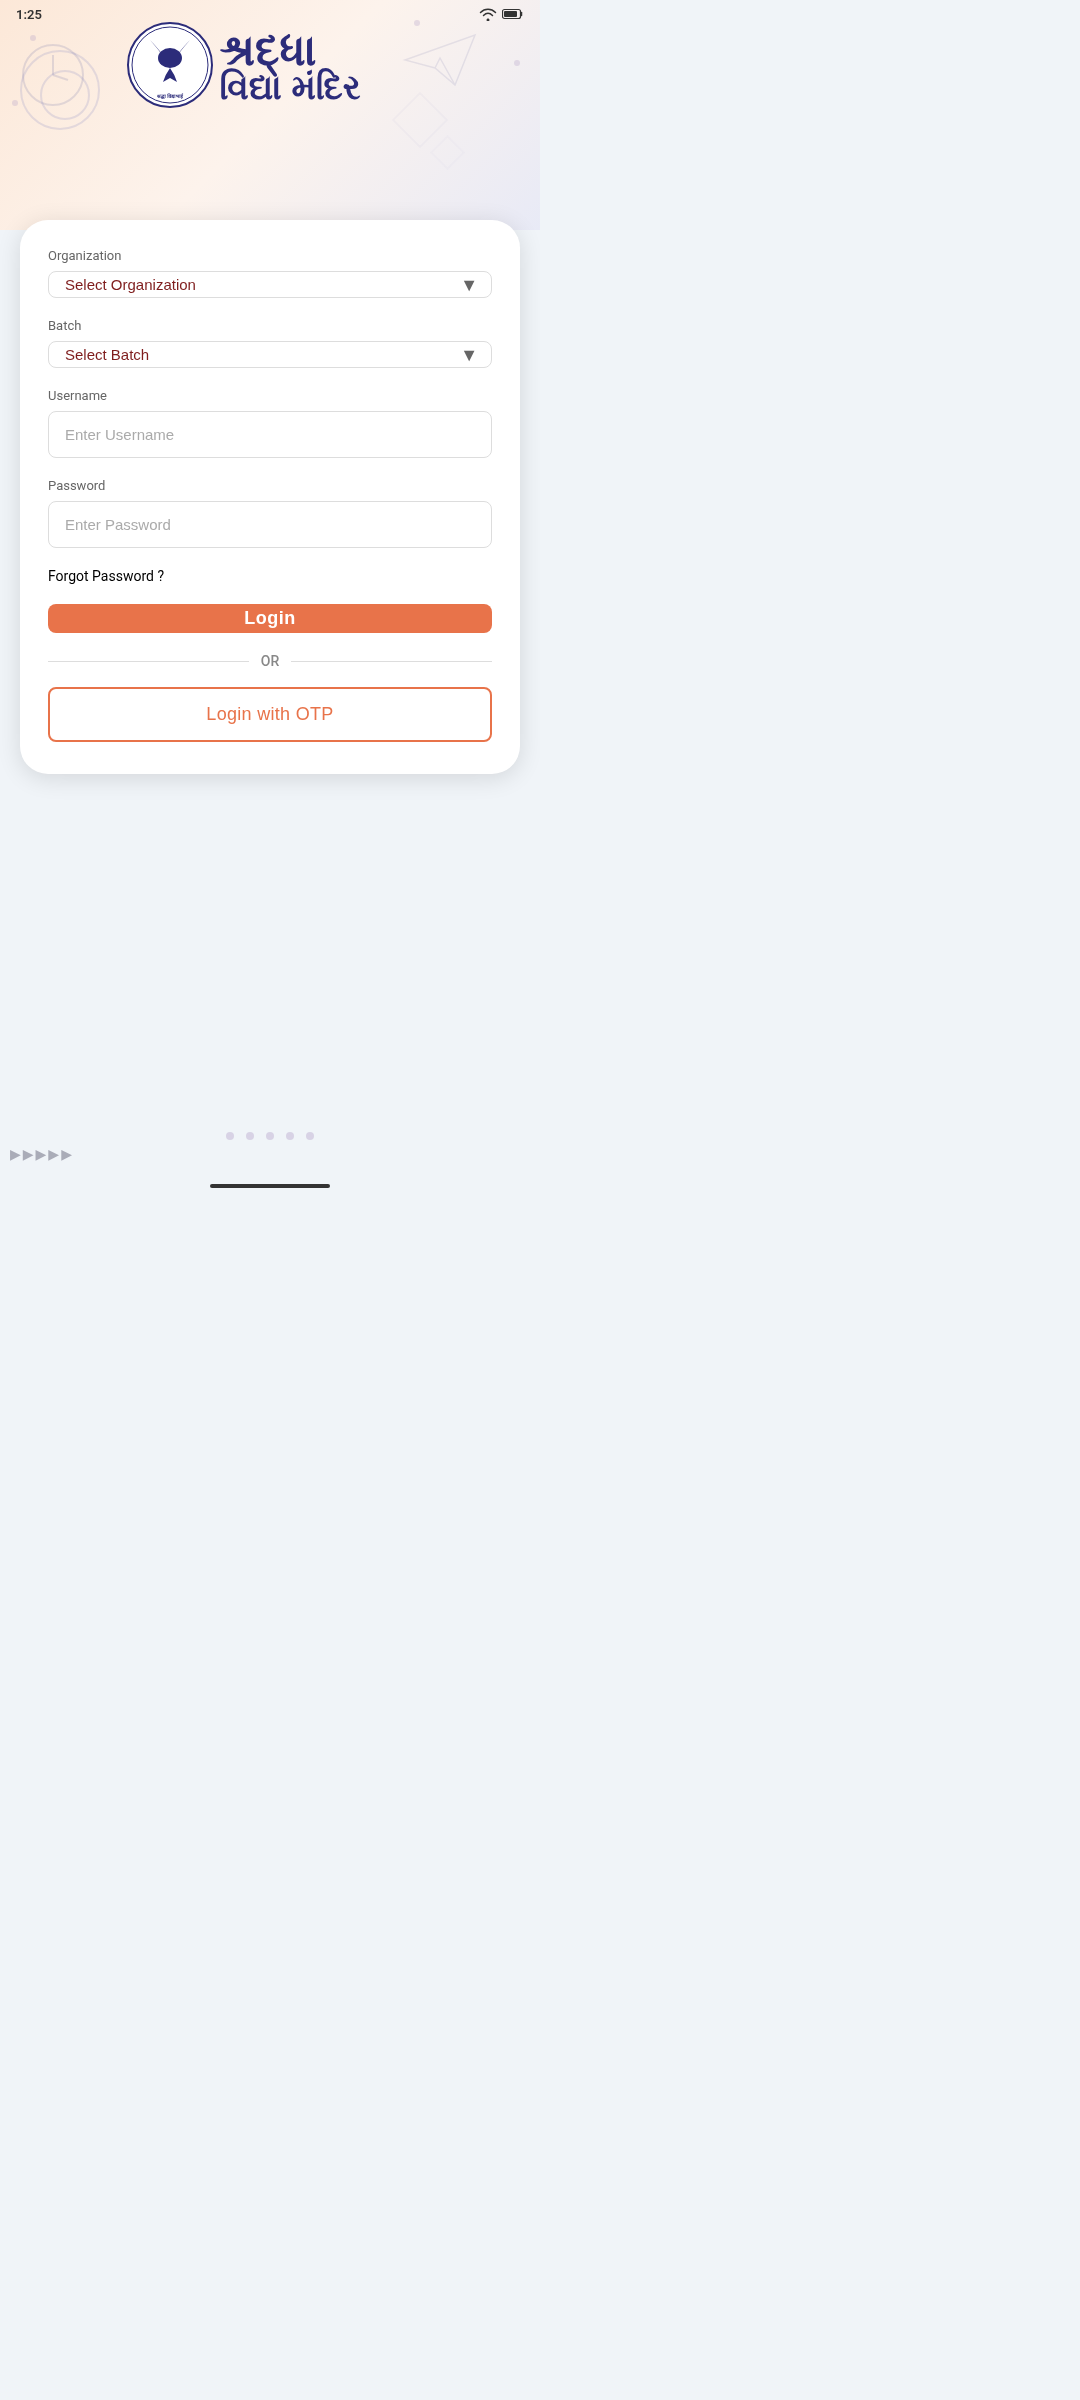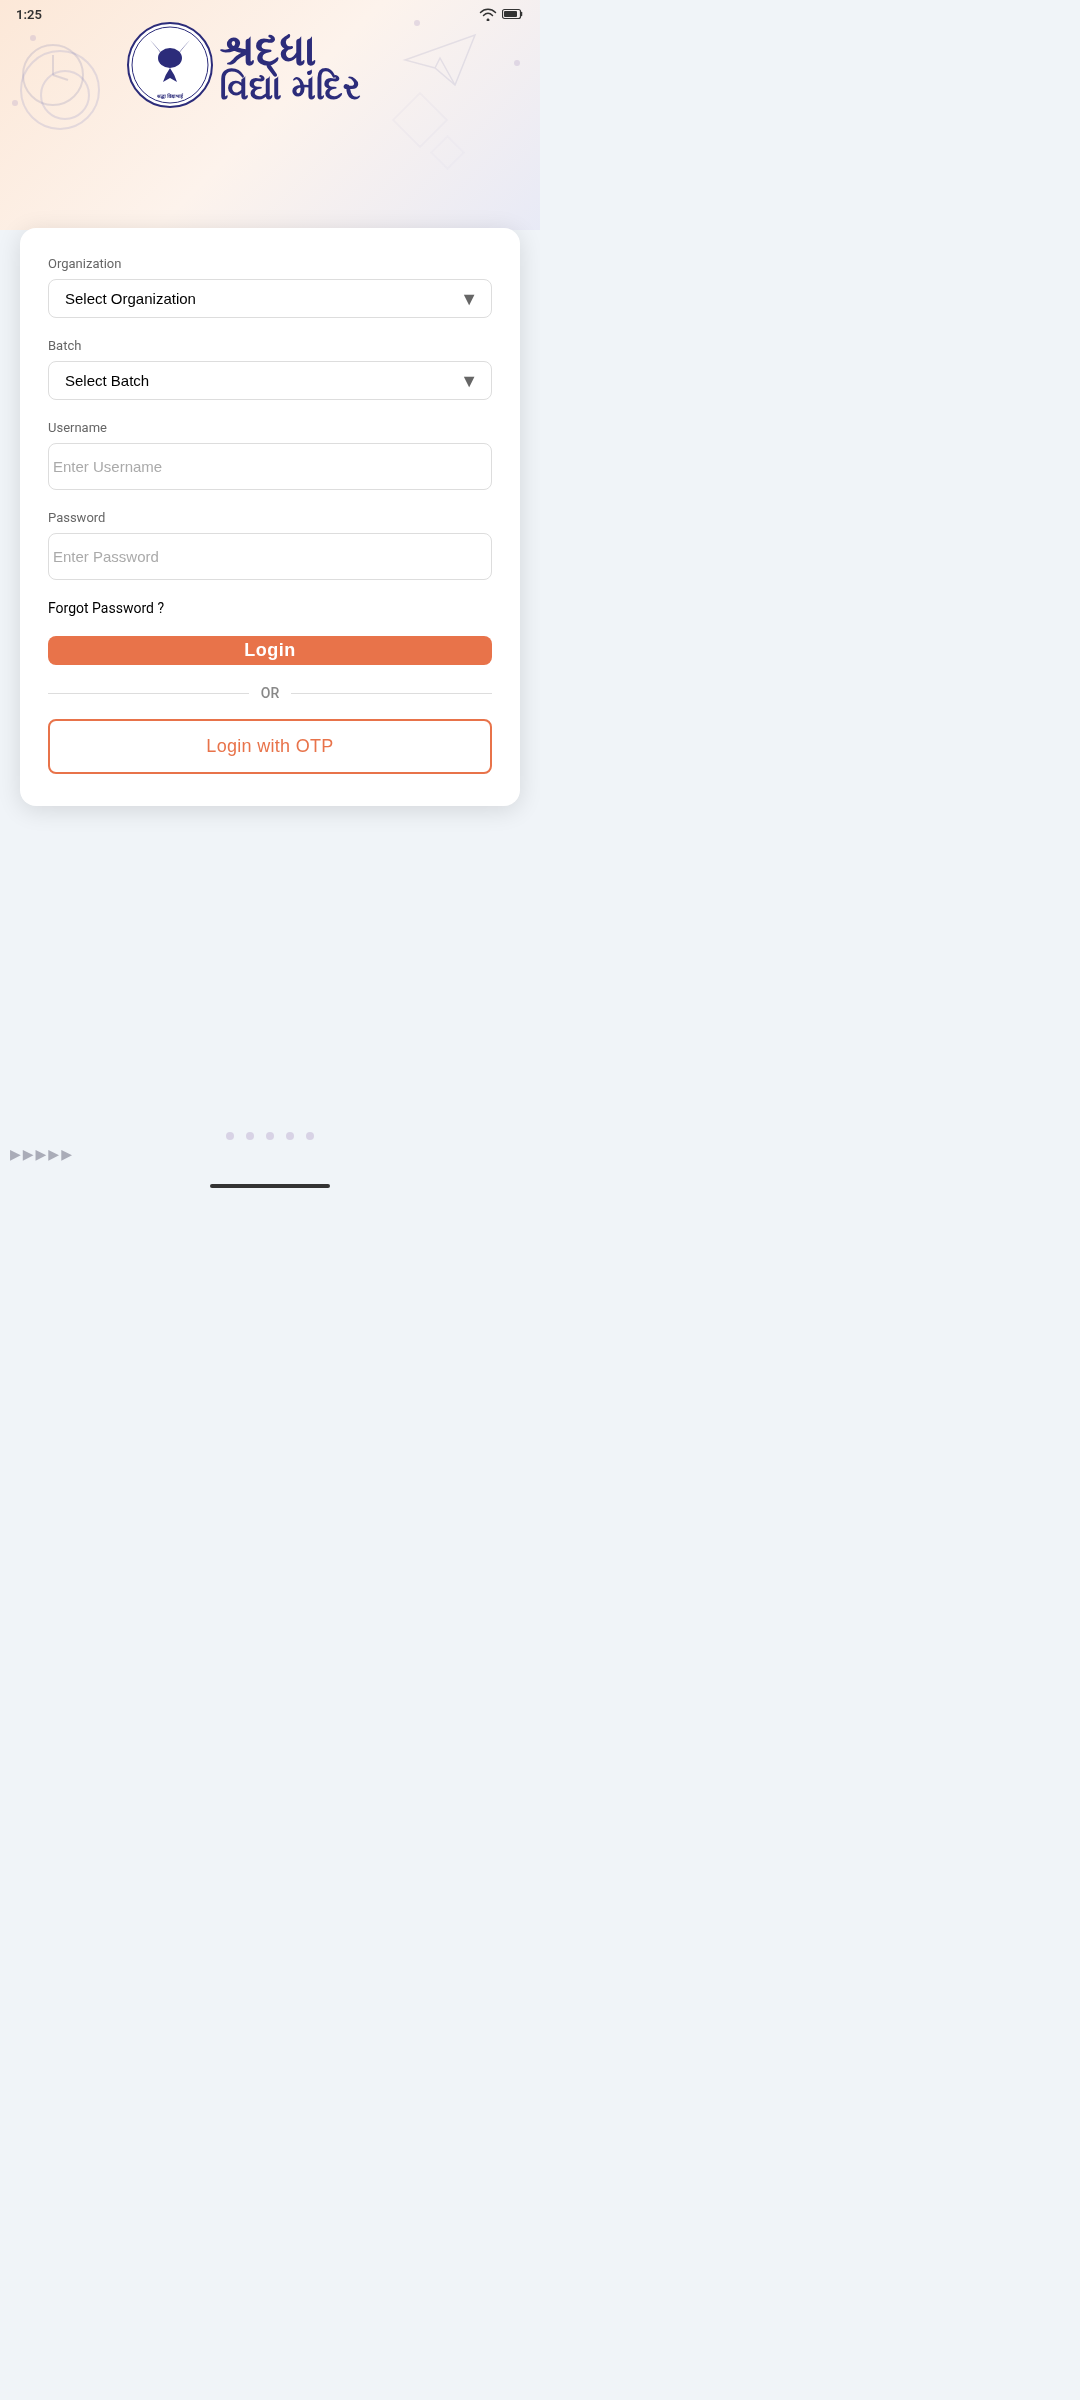--- a/index.html
+++ b/index.html
@@ -87,25 +87,24 @@
       gap: 5px;
     }
 
     
     .card {
       position: absolute;
       top: 220px;
       left: 20px;
       right: 20px;
       background: #fff;
-      border-radius: 16px;
+      border-radius: 28px;
       padding: 28px 28px 32px;
       box-shadow: 0 4px 24px rgba(0,0,0,0.12);
       z-index: 5;
-      margin-top: 8px;
     }
 
     
     .field-group {
       margin-bottom: 20px;
     }
 
     .field-label {
       font-size: 13px;
       color: #666;
@@ -113,44 +112,44 @@
       font-weight: 400;
     }
 
     .select-wrapper {
       position: relative;
       width: 100%;
     }
 
     .select-field {
       width: 100%;
-      padding: 10px 16px;
+      padding: 4px 16px;
       border: 1.5px solid #ddd;
       border-radius: 8px;
       font-size: 15px;
-      color: #000000;
+      color: #7f1d1d;
       background: #fff;
       appearance: none;
       cursor: pointer;
       outline: none;
     }
 
     .chevron-icon {
       position: absolute;
       right: 14px;
       top: 50%;
       transform: translateY(-50%);
       pointer-events: none;
       color: #666;
       font-size: 18px;
     }
 
     .input-field {
       width: 100%;
-      padding: 14px 4px;
+      padding: 14px 16px;
       border: 1.5px solid #ddd;
       border-radius: 8px;
       font-size: 15px;
       color: #333;
       background: #fff;
       outline: none;
     }
 
     .input-field::placeholder {
       color: #aaa;

